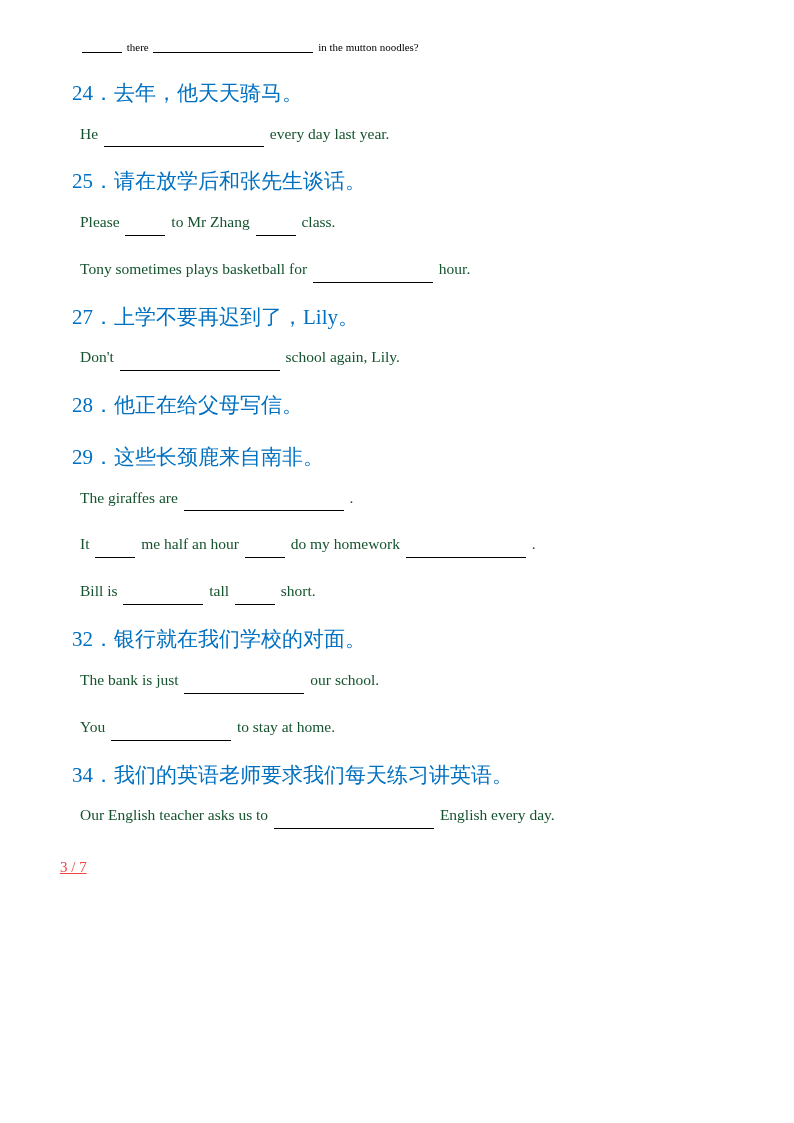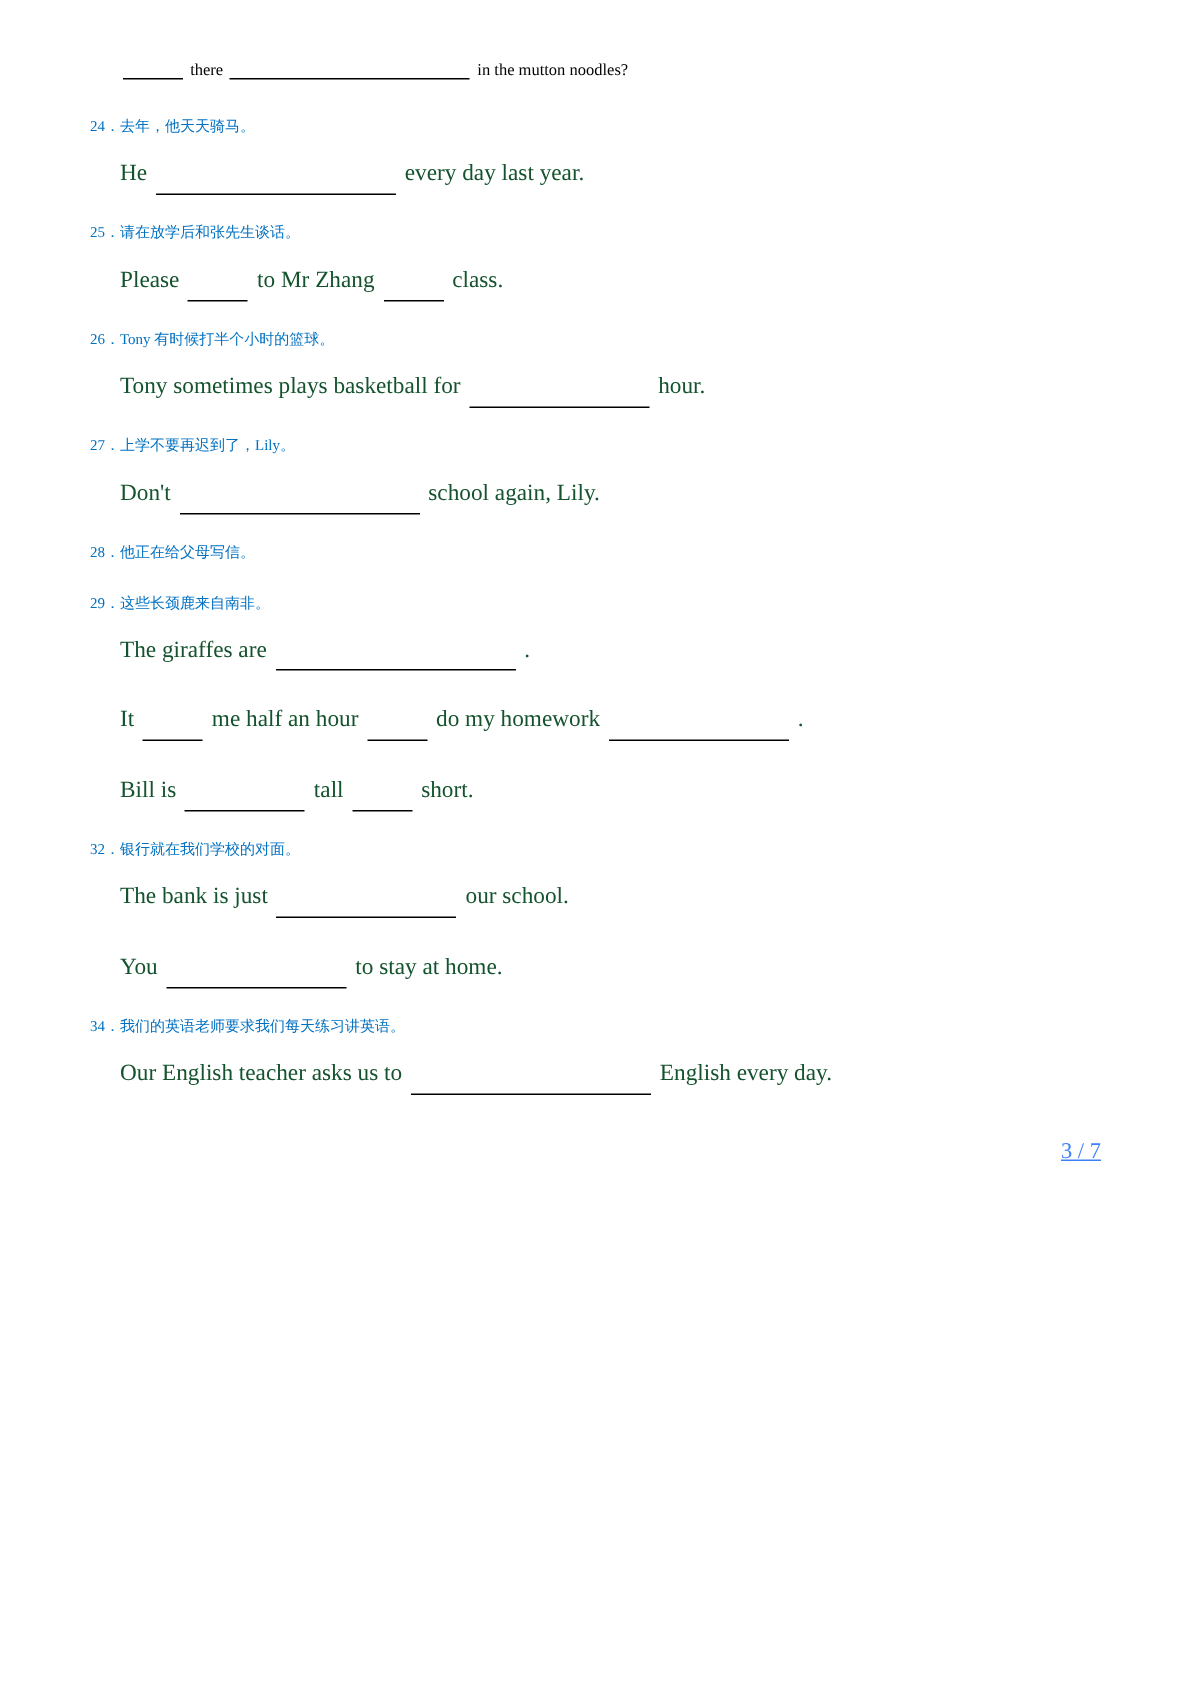--- a/index.html
+++ b/index.html
@@ -14,46 +14,47 @@
       font-family: "Times New Roman", Times, serif;
       font-size: 16px;
       color: #000000;
       padding: 40px 60px;
     }
     .question-block {
       margin-bottom: 18px;
     }
     .question-chinese {
       color: #0070c0;
-      font-size: 10px;
+      font-size: 21px;
       margin-bottom: 8px;
       line-height: 1.6;
+      margin-left: 12px;
     }
     .question-english {
       font-size: 15.5px;
       line-height: 1.8;
       padding-left: 20px;
       color: #14532d;
     }
     .blank {
       display: inline-block;
       border-bottom: 1px solid #000;
       min-width: 60px;
       vertical-align: bottom;
       margin: 0 2px;
     }
     .blank-sm { min-width: 40px; }
     .blank-md { min-width: 80px; }
     .blank-lg { min-width: 120px; }
     .blank-xl { min-width: 160px; }
     .page-footer {
-      text-align: right;
+      text-align: left;
       margin-top: 30px;
       font-size: 15px;
-      color: #3b82f6;
+      color: #ef4444;
       text-decoration: underline;
     }
     
     .intro-line {
       font-size: 11px;
       margin-bottom: 24px;
       padding-left: 20px;
     }
   </style>
 </head>
@@ -86,23 +87,20 @@
   <div class="question-english">
     <span>Please</span>
     <span class="blank blank-sm">&nbsp;</span>
     <span> to Mr Zhang</span>
     <span class="blank blank-sm">&nbsp;</span>
     <span> class.</span>
   </div>
 </div>
 
 <div class="question-block">
-  <div class="question-chinese">
-    <span>26．Tony 有时候打半个小时的篮球。</span>
-  </div>
   <div class="question-english">
     <span>Tony sometimes plays basketball for</span>
     <span class="blank blank-lg">&nbsp;</span>
     <span> hour.</span>
   </div>
 </div>
 
 <div class="question-block">
   <div class="question-chinese">
     <span>27．上学不要再迟到了，Lily。</span>

